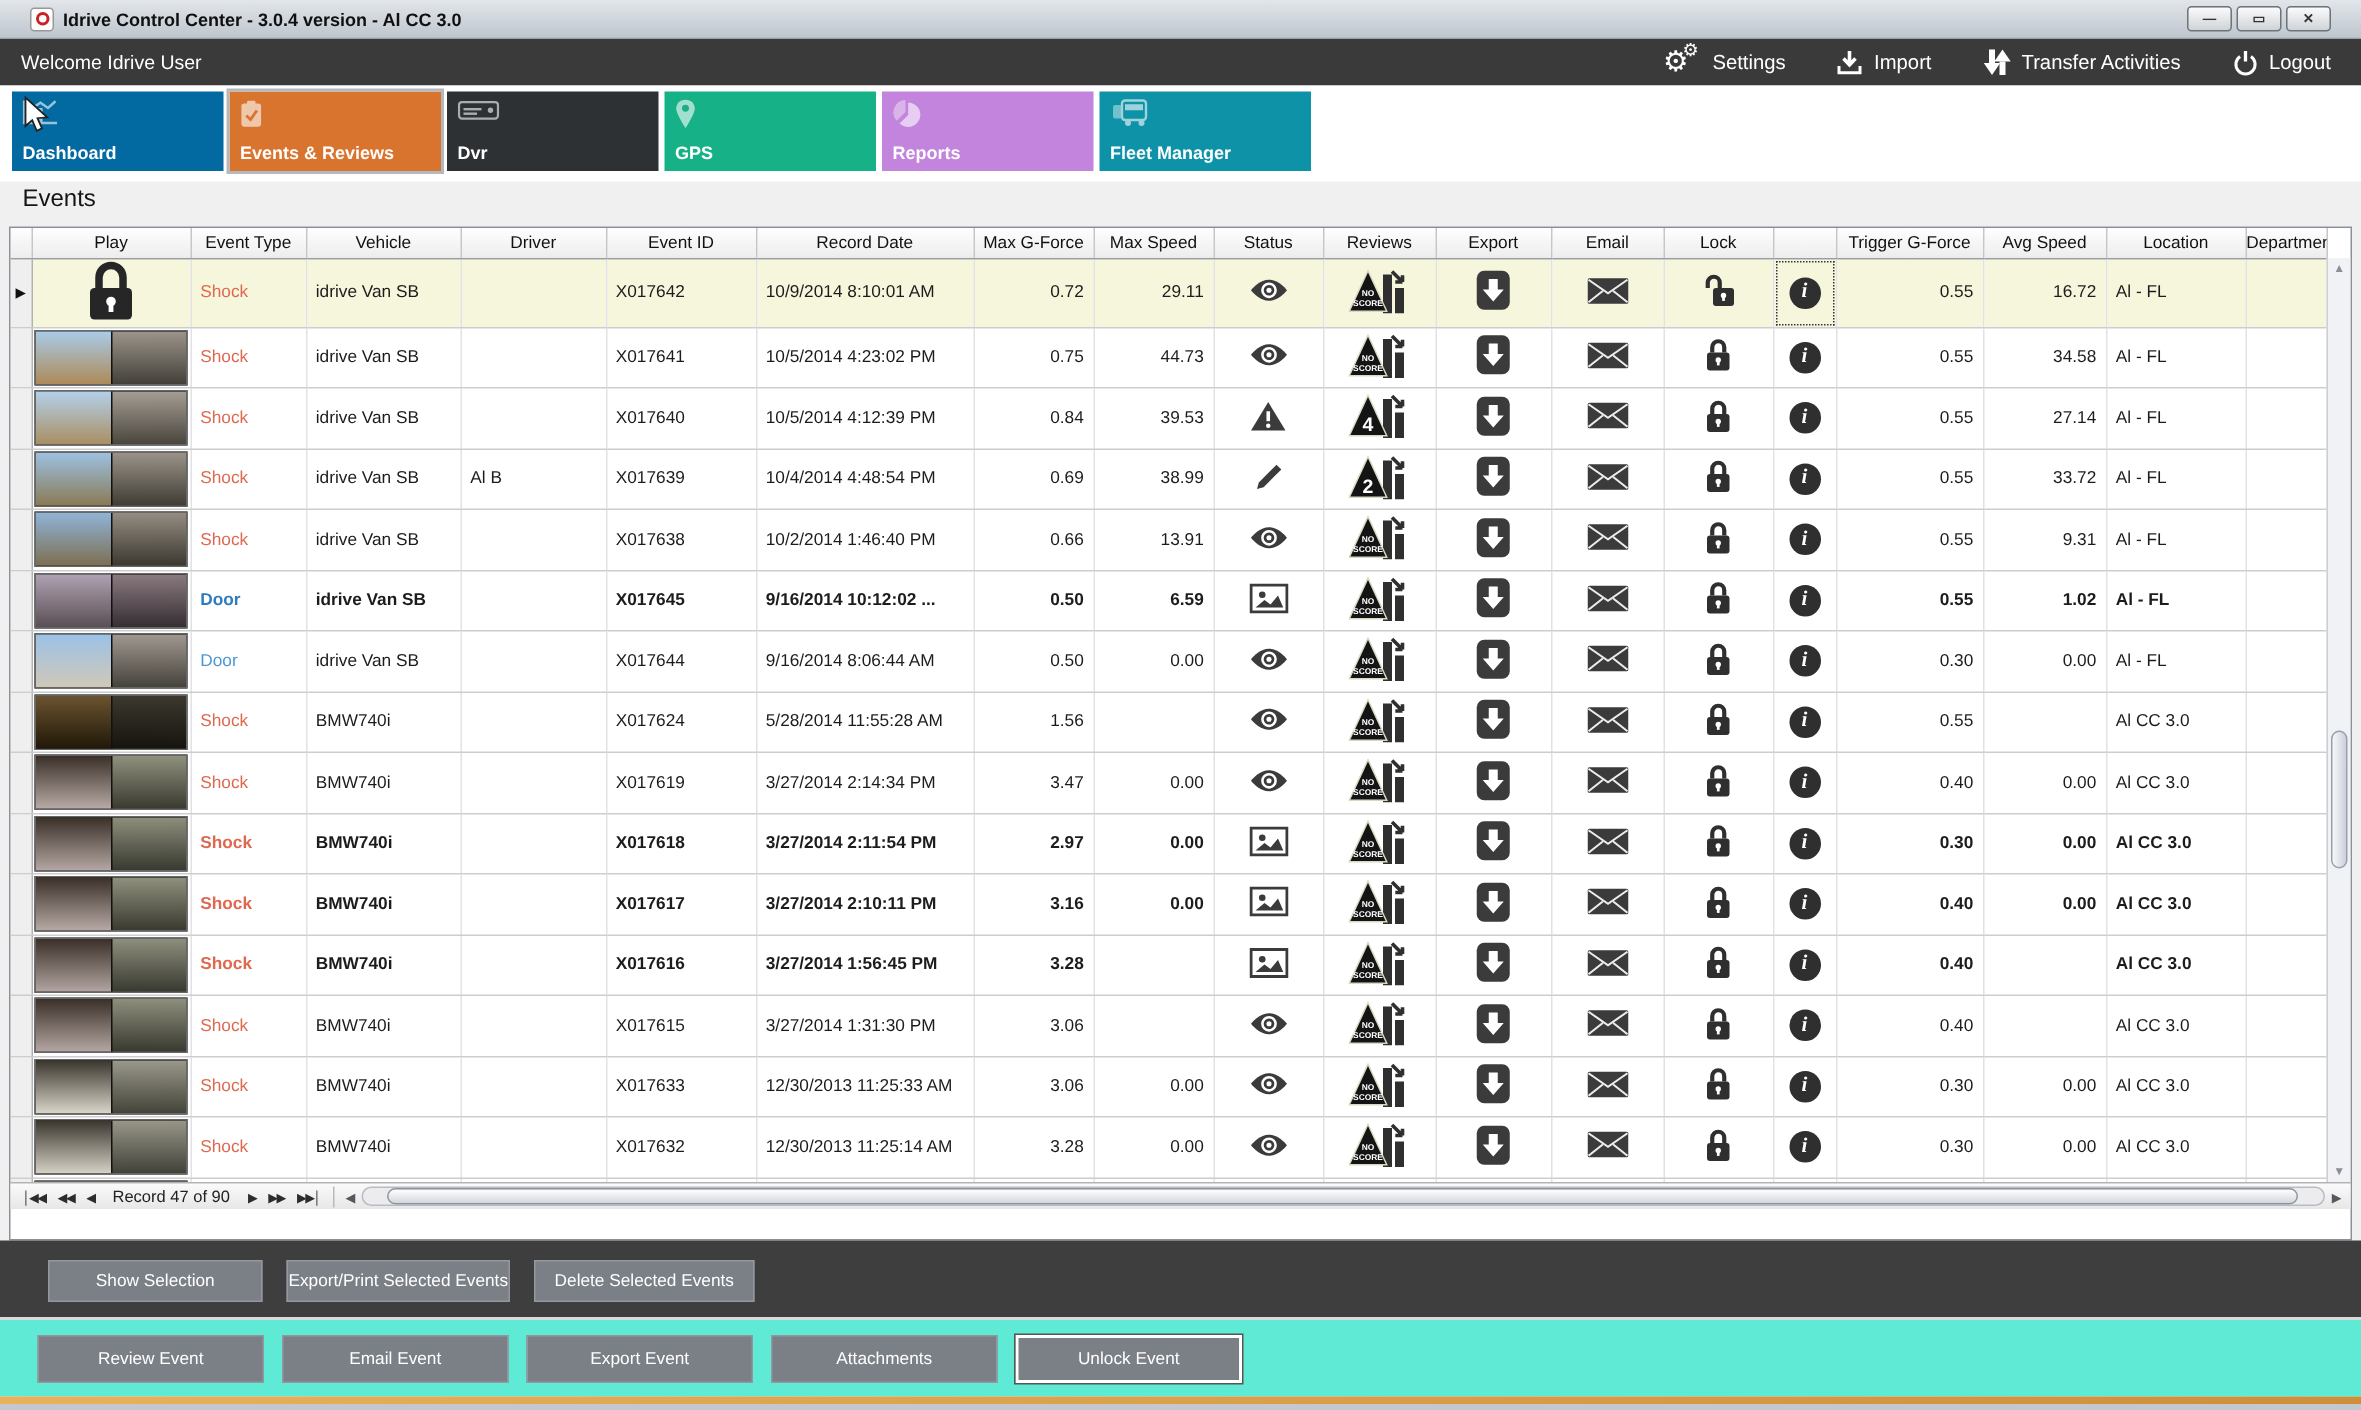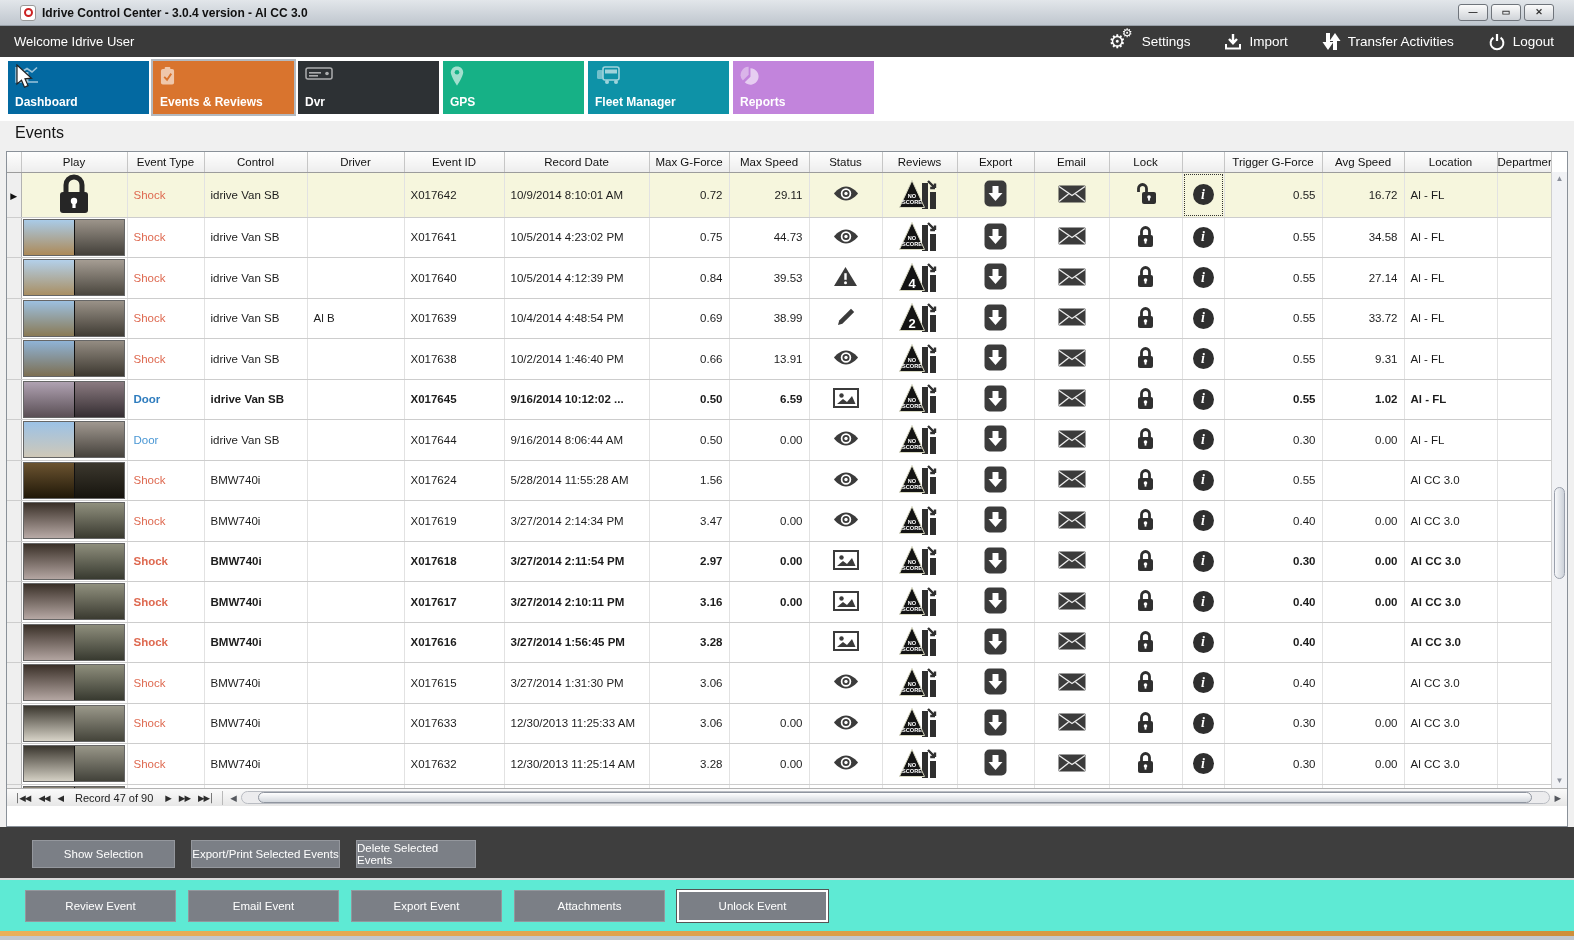--- a/index.html
+++ b/index.html
@@ -75,21 +75,21 @@
   .nav-div{width:1px;height:14px;background:#b9b9b9;margin:0 5px}
   .hscroll{flex:1;display:flex;align-items:center;gap:2px}
   .h-arr{font-size:8.5px;color:#55585e;padding:0 2px}
   .h-track{flex:1;height:13px;background:#ececee;border:1px solid #b9bcc2;border-radius:7px;position:relative}
   .h-thumb{position:absolute;top:0;bottom:0;left:1.2%;width:97.5%;border:1px solid #8f959f;border-radius:6px;background:linear-gradient(#ffffff,#d3d7dd)}
 
   
   .panel-a{position:absolute;left:0;right:0;top:827px;height:51px;background:#3e3e3e;display:flex;align-items:flex-start;padding:13px 0 0 32px;gap:16px}
   .panel-b{position:absolute;left:0;right:0;top:878px;height:53px;background:#5eead4;border-top:2px solid #d9d9d9;display:flex;align-items:center;padding-left:25px;gap:12px}
   .dk-btn{height:28px;background:#7b7f86;border:1px solid #94979d;color:#fff;font-size:11.5px;display:flex;align-items:center;justify-content:center;font-family:"Liberation Sans",sans-serif}
-  .panel-a .dk-btn.b0{width:143px}.panel-a .dk-btn.b1{width:149px}.panel-a .dk-btn.b2{width:120px}
+  .panel-a .dk-btn.b0{width:143px}.panel-a .dk-btn.b1{width:149px}.panel-a .dk-btn.b2{width:147px}
   .panel-b .dk-btn{width:151px;height:32px}
   .dk-btn.focused{border:2px solid #fff;outline:1px solid #555}
   .strip-orange{position:absolute;left:0;right:0;top:931px;height:5px;background:linear-gradient(90deg,#eab05a,#d0913c 60%,#c5holder)}
   .strip-orange{background:linear-gradient(90deg,#eab05a,#cf8f3a)}
   .strip-gray{position:absolute;left:0;right:0;top:936px;bottom:0;background:#c3c8cf}
 </style>
 </head>
 <body>
 
 <div class="titlebar">
@@ -174,36 +174,36 @@
           </svg></span>
       <span class="tile-label">Dvr</span>
     </div>
     <div class="tile" style="background: rgb(22, 177, 134);">
       <span class="tile-icon"><svg width="14" height="20" viewBox="0 0 14 20">
             <path d="M7 .5C3.2.5.8 3.2.8 6.4.8 10 7 19.5 7 19.5s6.2-9.5 6.2-13.1C13.2 3.2 10.8.5 7 .5z" fill="#fff"></path>
             <circle cx="7" cy="6.2" r="2.3" fill="#16b186"></circle>
           </svg></span>
       <span class="tile-label">GPS</span>
     </div>
+    <div class="tile" style="background: rgb(194, 132, 220);">
+      <span class="tile-icon"><svg width="20" height="20" viewBox="0 0 22 22">
+            <path d="M11.5 2.5a9 9 0 11-6.3 15.5l6.3-6.3z" fill="#fff"></path>
+            <path d="M9.5 9.5V.8A9 9 0 003.2 16z" fill="#fff" opacity=".65"></path>
+          </svg></span>
+      <span class="tile-label">Reports</span>
+    </div>
     <div class="tile" style="background: rgb(14, 146, 167);">
       <span class="tile-icon"><svg width="30" height="19" viewBox="0 0 30 19">
             <rect x="8" y="1" width="16" height="13" rx="2" fill="none" stroke="#fff" stroke-width="1.6"></rect>
             <rect x="10" y="3.5" width="12" height="4" fill="#fff"></rect>
             <circle cx="12" cy="16" r="2" fill="#fff"></circle>
             <circle cx="21" cy="16" r="2" fill="#fff"></circle>
             <rect x="2" y="4" width="6" height="9" rx="1.5" fill="#fff" opacity=".7"></rect>
           </svg></span>
       <span class="tile-label">Fleet Manager</span>
-    </div>
-    <div class="tile" style="background: rgb(194, 132, 220);">
-      <span class="tile-icon"><svg width="20" height="20" viewBox="0 0 22 22">
-            <path d="M11.5 2.5a9 9 0 11-6.3 15.5l6.3-6.3z" fill="#fff"></path>
-            <path d="M9.5 9.5V.8A9 9 0 003.2 16z" fill="#fff" opacity=".65"></path>
-          </svg></span>
-      <span class="tile-label">Reports</span>
     </div>
   </div>
 </div>
 
 <span class="cursor"><svg width="19" height="27" viewBox="0 0 19 27">
       <path d="M1 1v19l4.5-3.8 3 7 3.5-1.6-3-6.8 6.5-.6z" fill="#fff" stroke="#222" stroke-width="1.2"></path>
     </svg></span>
 
 <div class="page-title">Events</div>
 
@@ -229,21 +229,21 @@
           <col style="width:98px">
           <col style="width:82px">
           <col style="width:93px">
           <col style="width:54px">
         </colgroup>
       <thead>
           <tr id="hdr-row">
             <th></th>
             <th>Play</th>
             <th>Event Type</th>
-            <th>Control</th>
+            <th>Vehicle</th>
             <th>Driver</th>
             <th>Event ID</th>
             <th>Record Date</th>
             <th>Max G-Force</th>
             <th>Max Speed</th>
             <th>Status</th>
             <th>Reviews</th>
             <th>Export</th>
             <th>Email</th>
             <th>Lock</th>

